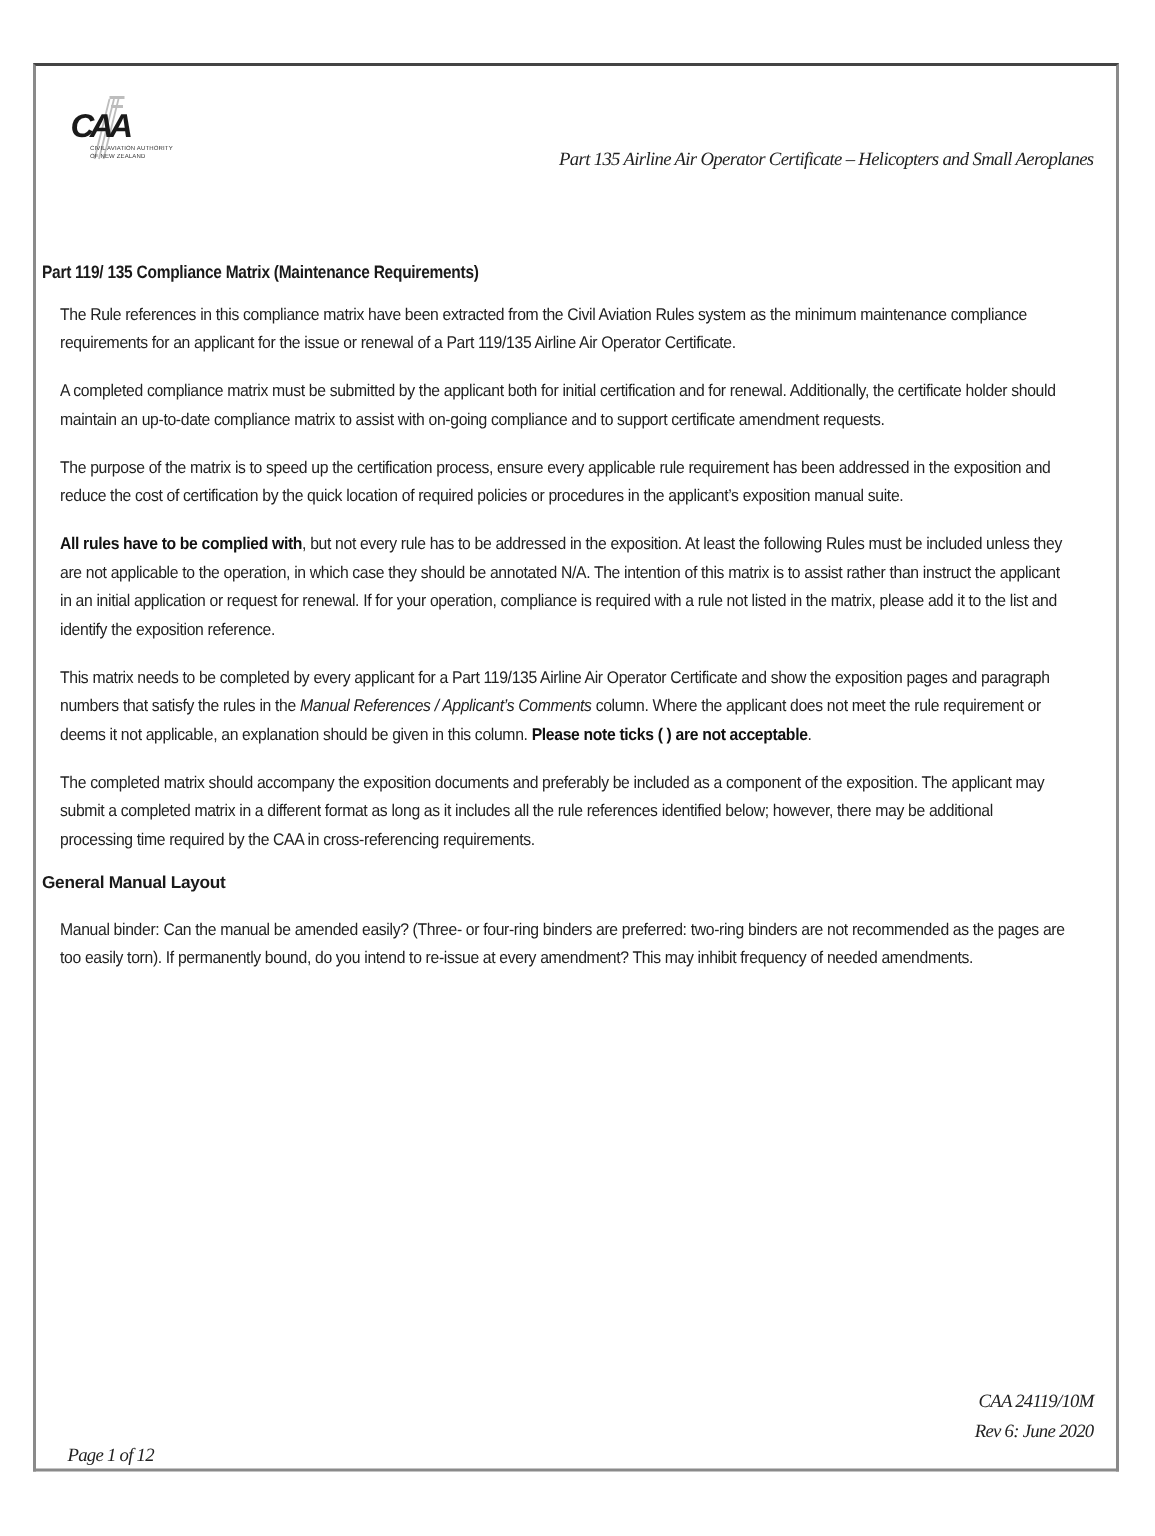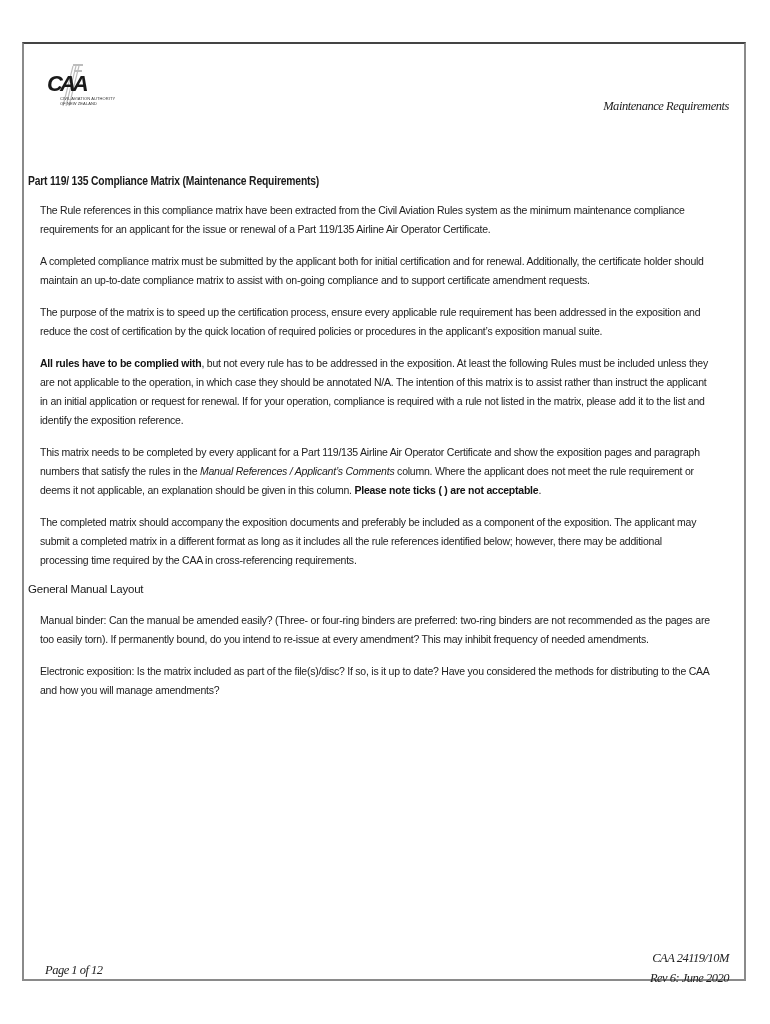--- a/index.html
+++ b/index.html
@@ -78,21 +78,21 @@
     font-size: 11.3px;
     line-height: 19px;
     margin: 0 0 13px 12px;
     color: #222;
     letter-spacing: -0.25px;
     word-spacing: 0px;
   }
   .para b { font-weight: bold; color: #111; }
   .para i { font-style: italic; }
   .subhead {
-    font-weight: normal;
+    font-weight: bold;
     font-size: 11.5px;
     margin: 0 0 16px 0;
     color: #1a1a1a;
     letter-spacing: -0.2px;
   }
   .footer-left {
     position: absolute;
     left: 45px;
     top: 944px;
     font-family: "Liberation Serif", serif;
@@ -106,21 +106,20 @@
     position: absolute;
     right: 41px;
     top: 924px;
     text-align: right;
     font-family: "Liberation Serif", serif;
     font-style: italic;
     font-size: 12.5px;
     line-height: 20px;
     color: #222;
     letter-spacing: -0.5px;
-    margin-top: 24px;
   }
   .cond {
     display: block;
     transform: scaleX(0.93);
     transform-origin: left top;
     width: 107.5%;
   }
 </style>
 </head>
 <body>
@@ -138,21 +137,21 @@
   <rect x="28" y="10" width="8" height="2" fill="#bdbdbd"></rect>
 
   <text x="1" y="31" font-family="Liberation Sans, sans-serif" font-weight="bold" font-style="italic" font-size="22" fill="#1a1a1a" letter-spacing="-3">CAA</text>
 </svg>
 <div class="logo-text">
   <div>Civil Aviation Authority</div>
   <div>of New Zealand</div>
 </div>
 
 <div class="header-right">
-  <div>Maintenance Requirements</div>
+  <div>Part 135 Airline Air Operator Certificate – Helicopters and Small Aeroplanes</div>
 </div>
 
 <div class="content">
   <div class="title">Part 119/ 135 Compliance Matrix (Maintenance Requirements)</div>
 
   <p class="para">
       <span class="cond">The Rule references in this compliance matrix have been extracted from the Civil Aviation Rules system as the minimum maintenance compliance requirements for an applicant for the issue or renewal of a Part 119/135 Airline Air Operator Certificate.</span>
     </p>
 
 
@@ -175,23 +174,20 @@
   <p class="para">
       <span class="cond">The completed matrix should accompany the exposition documents and preferably be included as a component of the exposition. The applicant may submit a completed matrix in a different format as long as it includes all the rule references identified below; however, there may be additional processing time required by the CAA in cross-referencing requirements.</span>
     </p>
 
   <div class="subhead">General Manual Layout</div>
 
   <p class="para">
       <span class="cond">Manual binder: Can the manual be amended easily? (Three- or four-ring binders are preferred: two-ring binders are not recommended as the pages are too easily torn). If permanently bound, do you intend to re-issue at every amendment?  This may inhibit frequency of needed amendments.</span>
     </p>
 
-  <p class="para">
-      <span class="cond">Electronic exposition: Is the matrix included as part of the file(s)/disc? If so, is it up to date? Have you considered the methods for distributing to the CAA and how you will manage amendments?</span>
-    </p>
 </div>
 
 <div class="footer-left">Page 1 of 12</div>
 
 <div class="footer-right">
   <div>CAA 24119/10M</div>
   <div>Rev 6: June 2020</div>
 </div>
 
 </body></html>

